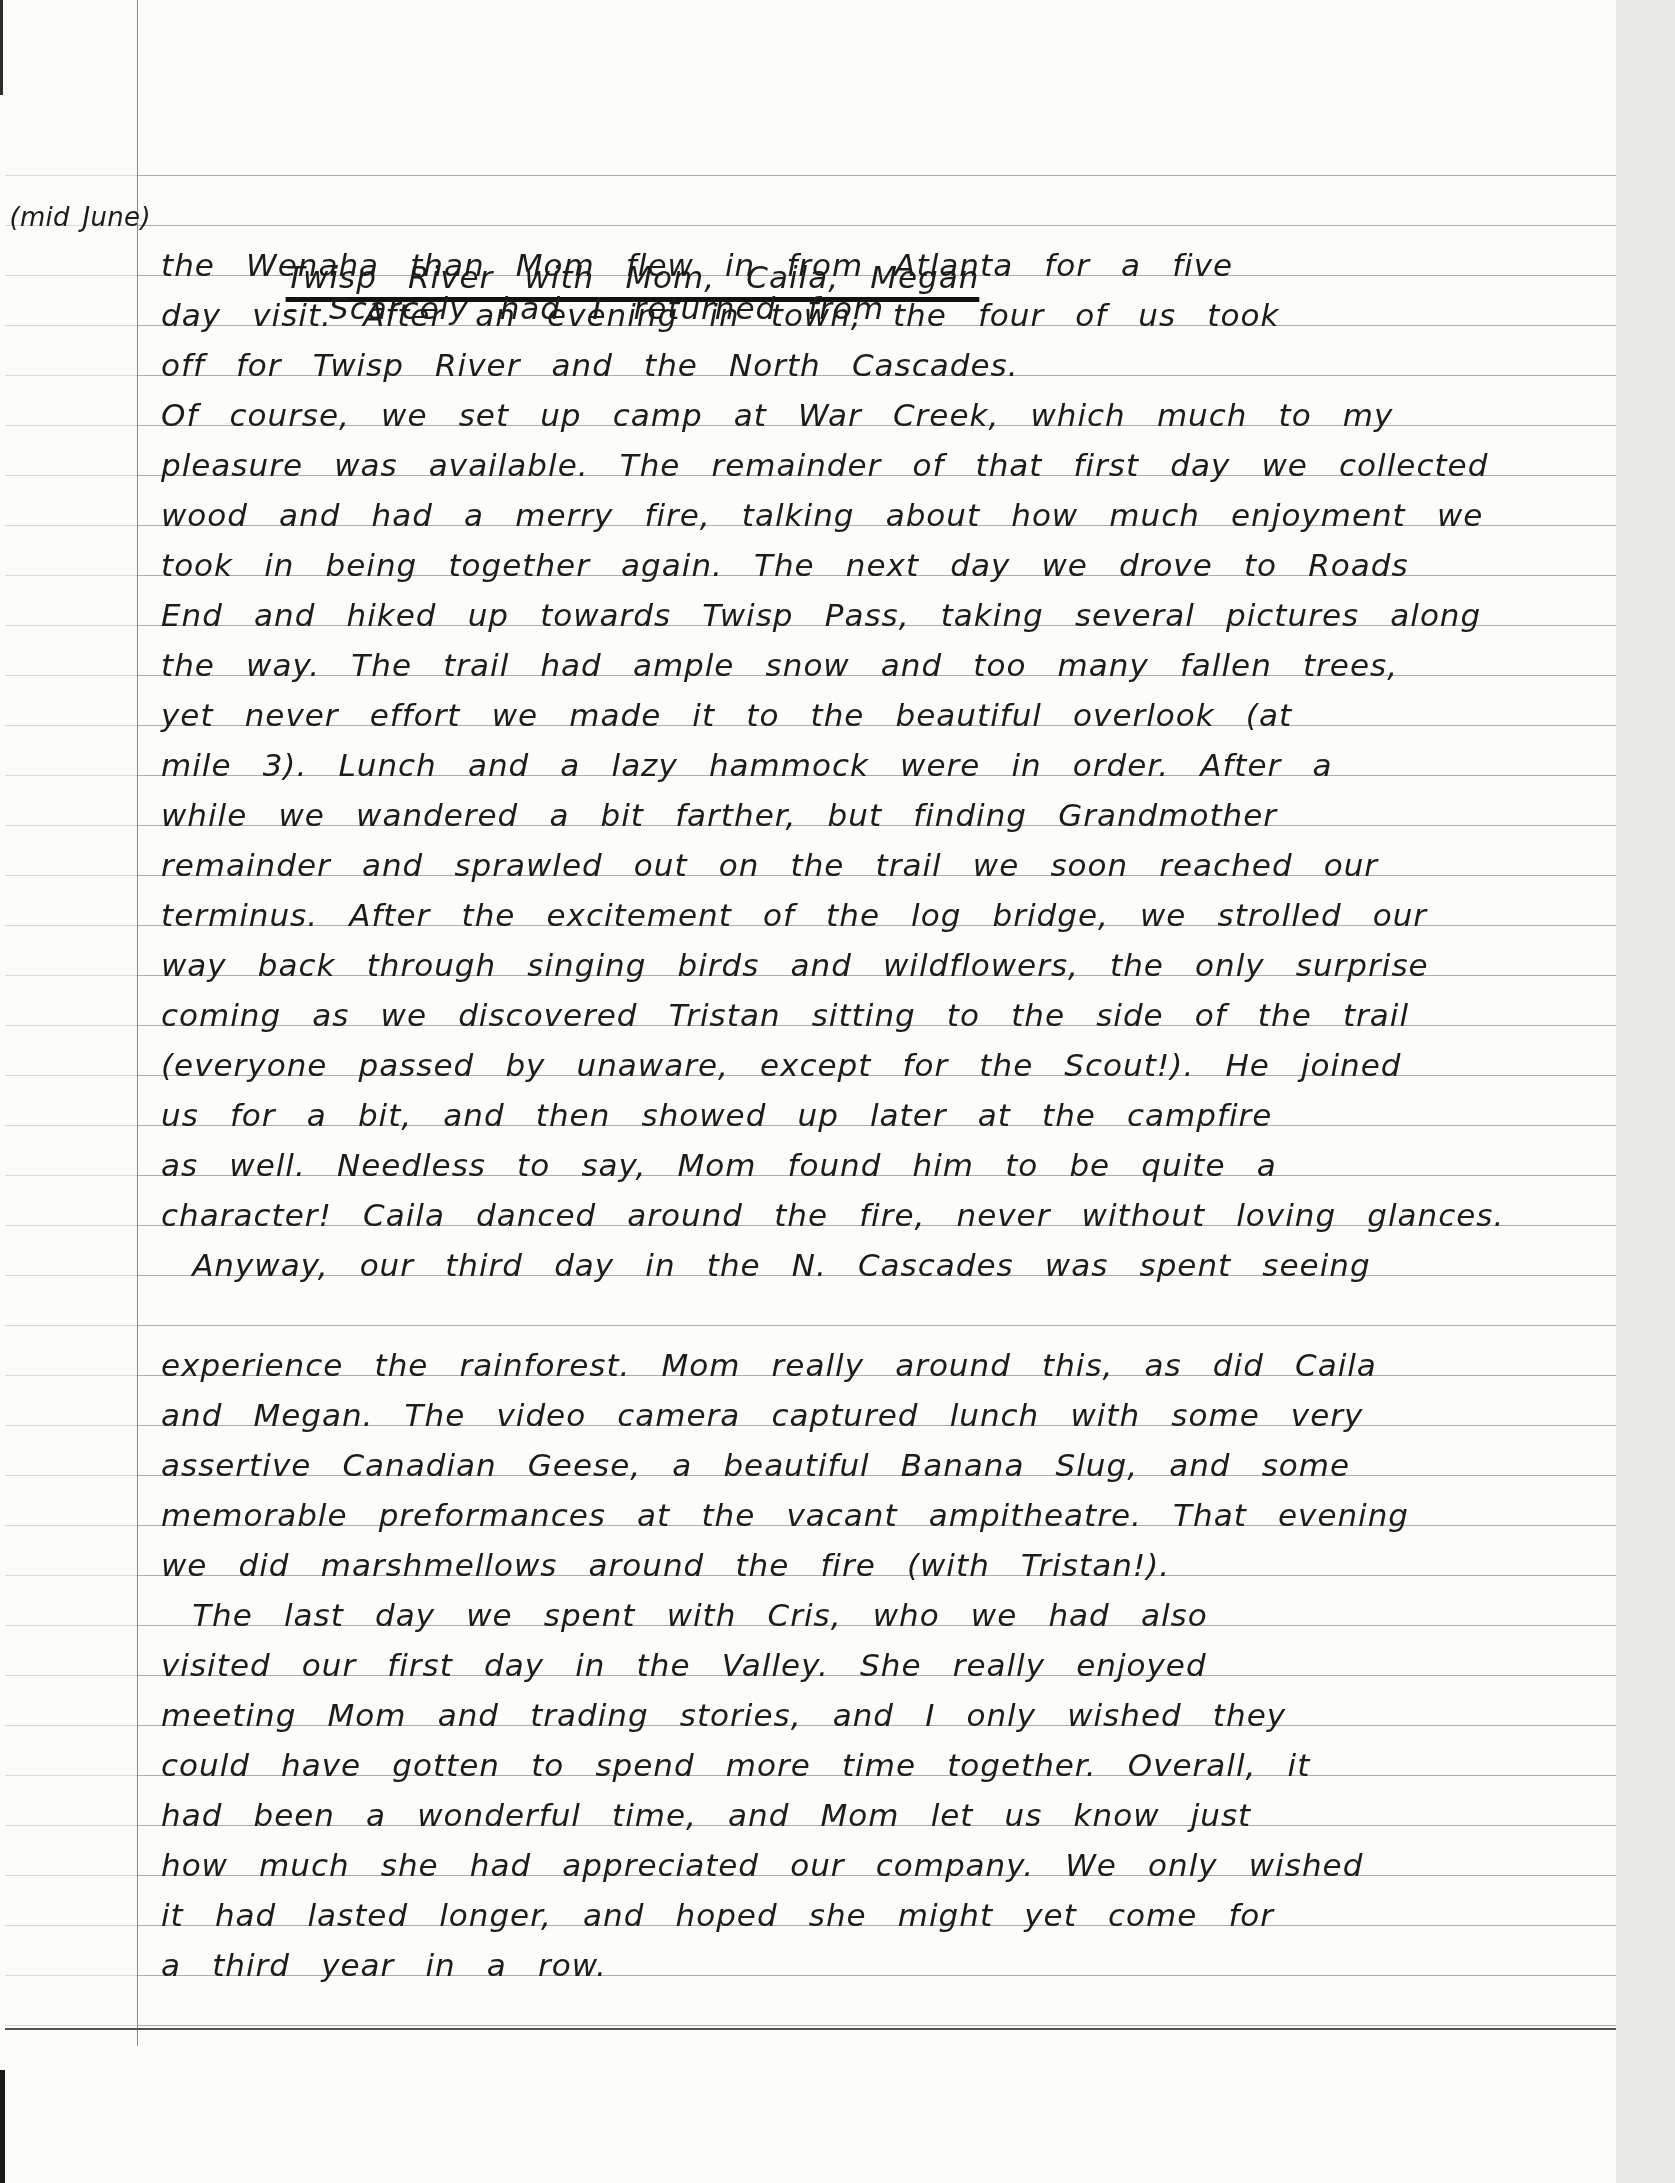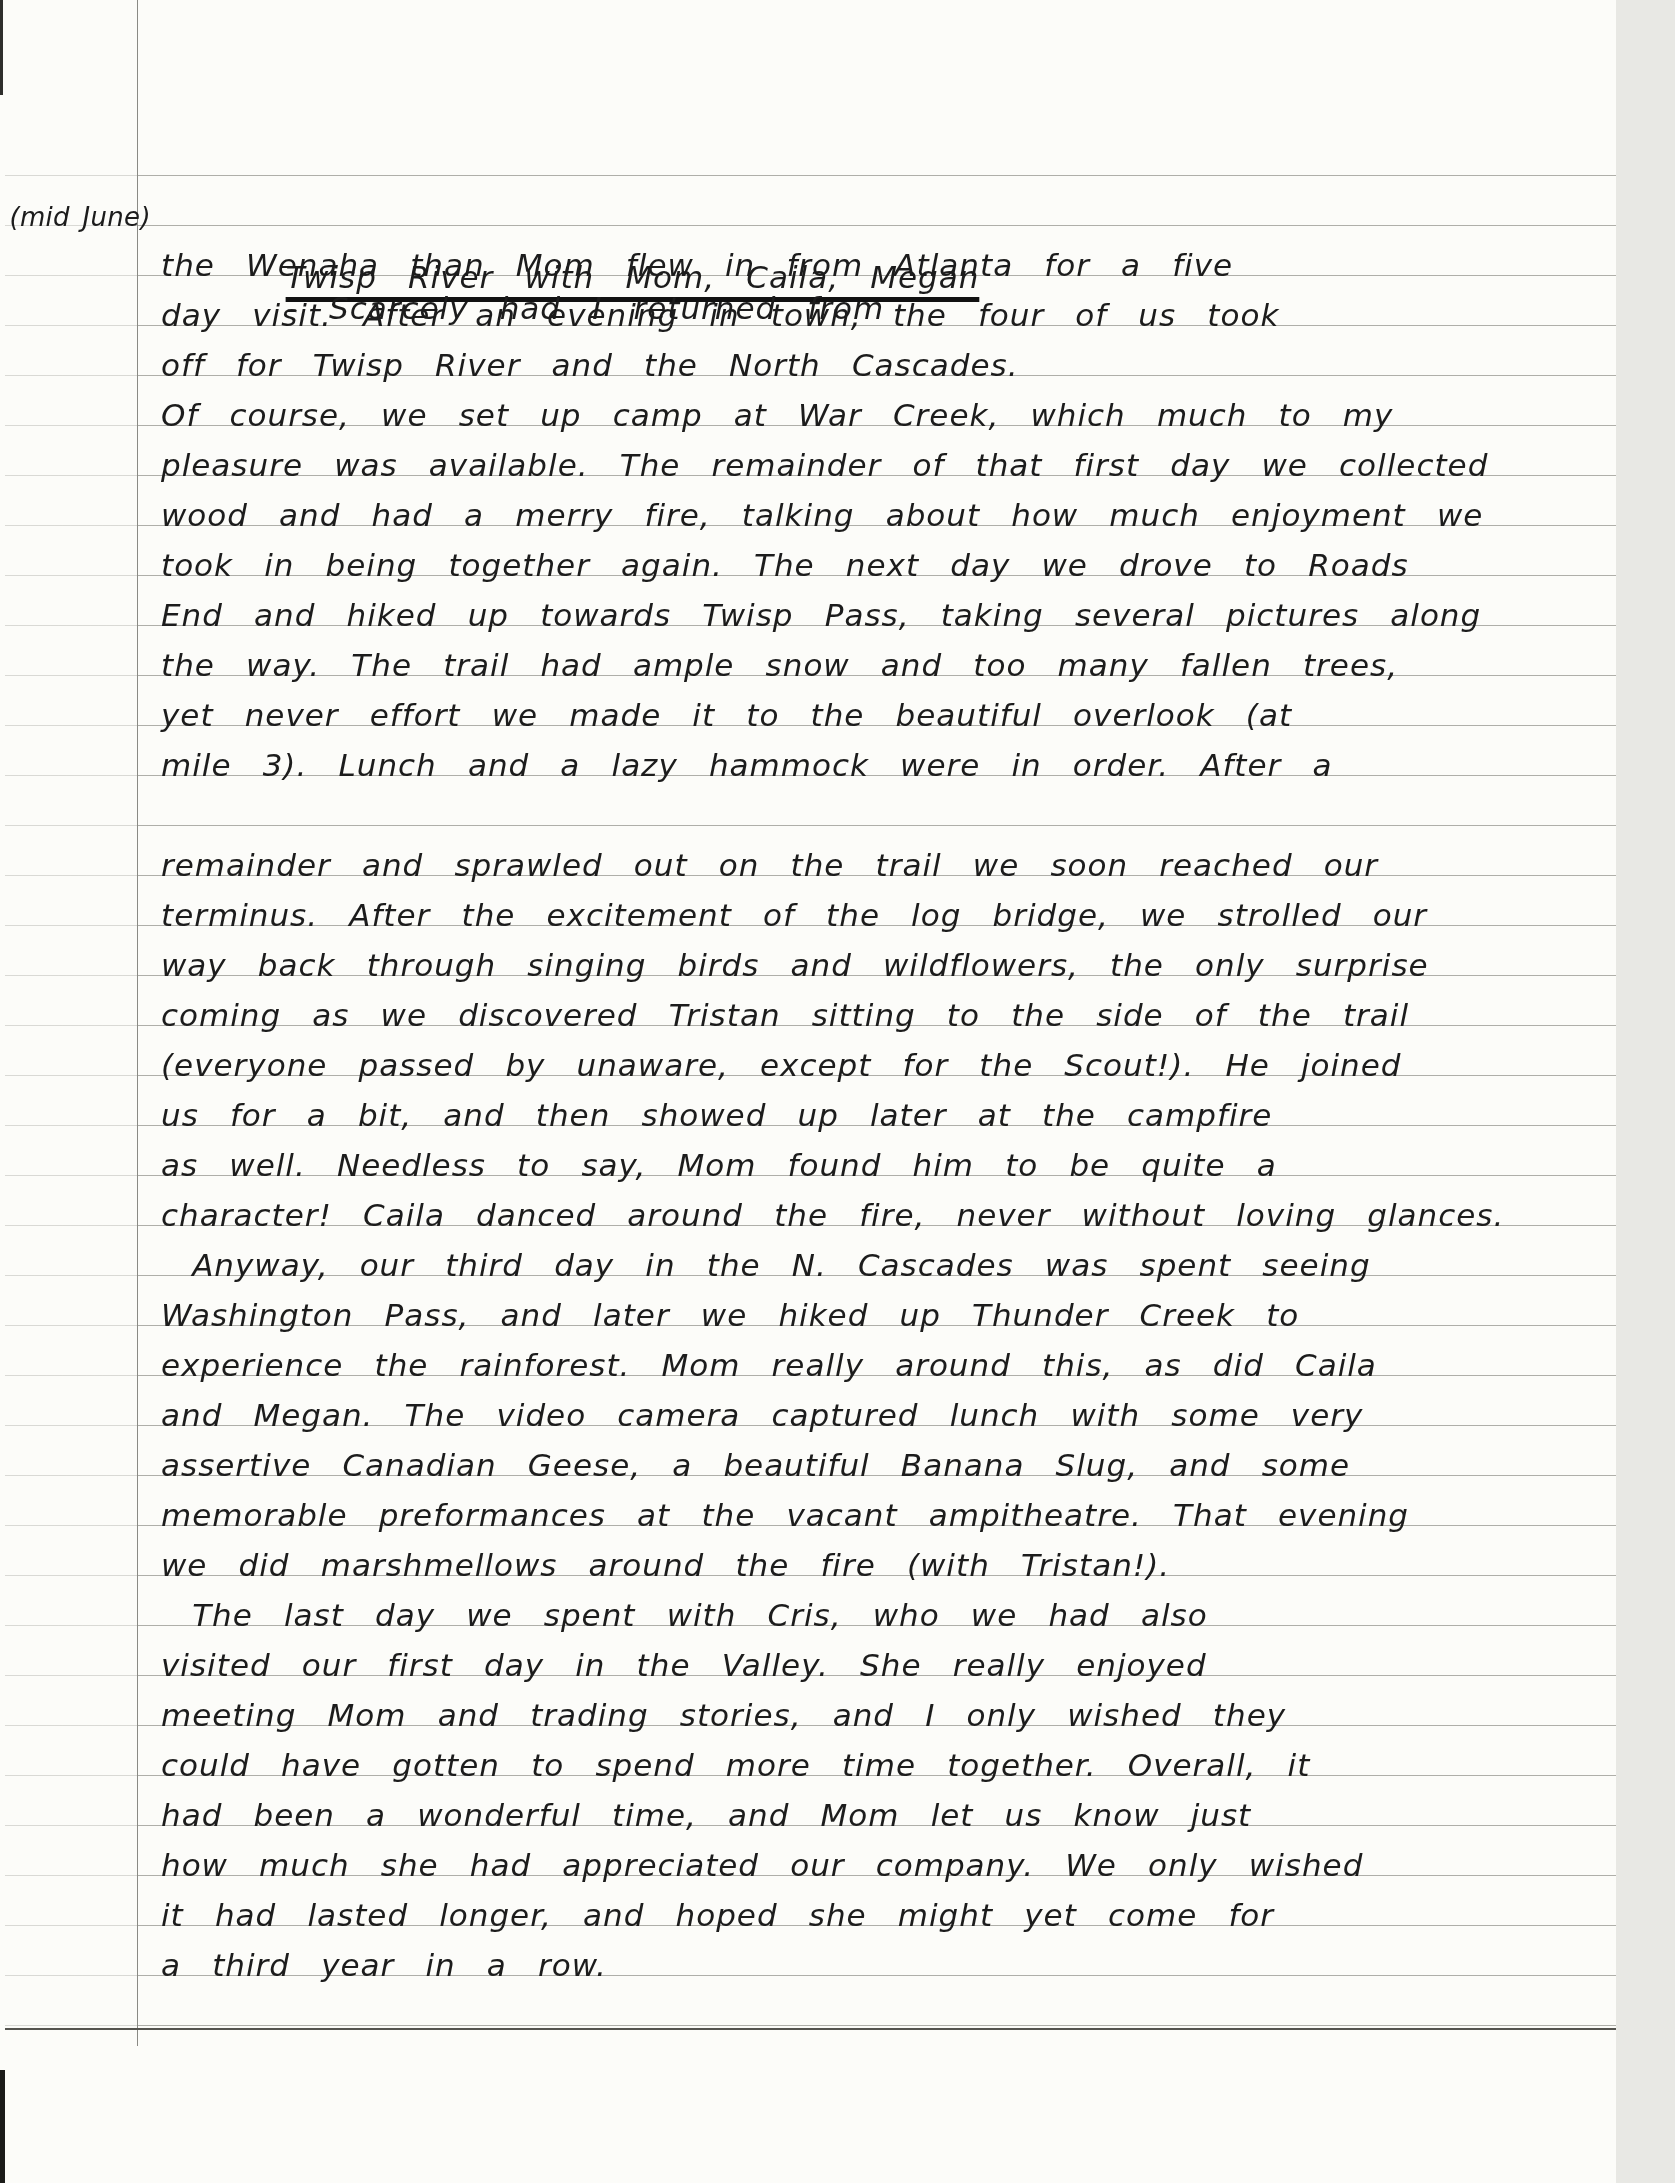--- a/index.html
+++ b/index.html
@@ -91,30 +91,30 @@
   <div class="row" style="--i:3">day visit. After an evening in town, the four of us took</div>
   <div class="row" style="--i:4">off for Twisp River and the North Cascades.</div>
   <div class="row" style="--i:5">Of course, we set up camp at War Creek, which much to my</div>
   <div class="row" style="--i:6">pleasure was available. The remainder of that first day we collected</div>
   <div class="row" style="--i:7">wood and had a merry fire, talking about how much enjoyment we</div>
   <div class="row" style="--i:8">took in being together again. The next day we drove to Roads</div>
   <div class="row" style="--i:9">End and hiked up towards Twisp Pass, taking several pictures along</div>
   <div class="row" style="--i:10">the way. The trail had ample snow and too many fallen trees,</div>
   <div class="row" style="--i:11">yet never effort we made it to the beautiful overlook (at</div>
   <div class="row" style="--i:12">mile 3). Lunch and a lazy hammock were in order. After a</div>
+  <div class="row" style="--i:13">while we wandered a bit farther, but finding Grandmother</div>
   <div class="row" style="--i:14">remainder and sprawled out on the trail we soon reached our</div>
   <div class="row" style="--i:15">terminus. After the excitement of the log bridge, we strolled our</div>
   <div class="row" style="--i:16">way back through singing birds and wildflowers, the only surprise</div>
   <div class="row" style="--i:17">coming as we discovered Tristan sitting to the side of the trail</div>
   <div class="row" style="--i:18">(everyone passed by unaware, except for the Scout!). He joined</div>
   <div class="row" style="--i:19">us for a bit, and then showed up later at the campfire</div>
   <div class="row" style="--i:20">as well. Needless to say, Mom found him to be quite a</div>
   <div class="row" style="--i:21">character! Caila danced around the fire, never without loving glances.</div>
   <div class="row" style="--i:22"> Anyway, our third day in the N. Cascades was spent seeing</div>
-  <div class="row" style="--i:23">Washington Pass, and later we hiked up Thunder Creek to</div>
   <div class="row" style="--i:24">experience the rainforest. Mom really around this, as did Caila</div>
   <div class="row" style="--i:25">and Megan. The video camera captured lunch with some very</div>
   <div class="row" style="--i:26">assertive Canadian Geese, a beautiful Banana Slug, and some</div>
   <div class="row" style="--i:27">memorable preformances at the vacant ampitheatre. That evening</div>
   <div class="row" style="--i:28">we did marshmellows around the fire (with Tristan!).</div>
   <div class="row" style="--i:29"> The last day we spent with Cris, who we had also</div>
   <div class="row" style="--i:30">visited our first day in the Valley. She really enjoyed</div>
   <div class="row" style="--i:31">meeting Mom and trading stories, and I only wished they</div>
   <div class="row" style="--i:32">could have gotten to spend more time together. Overall, it</div>
   <div class="row" style="--i:33">had been a wonderful time, and Mom let us know just</div>

